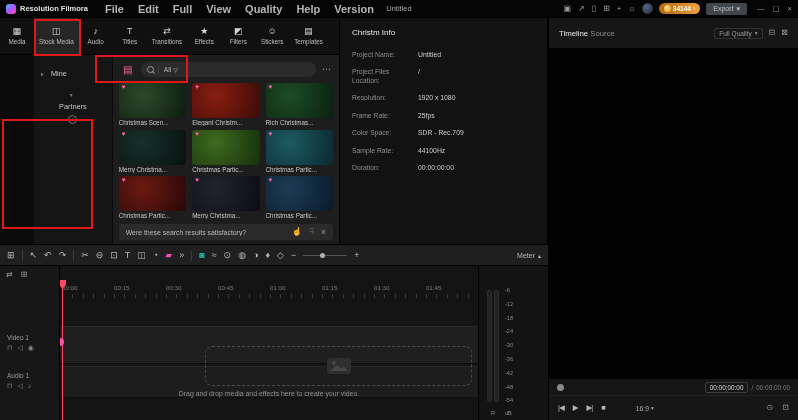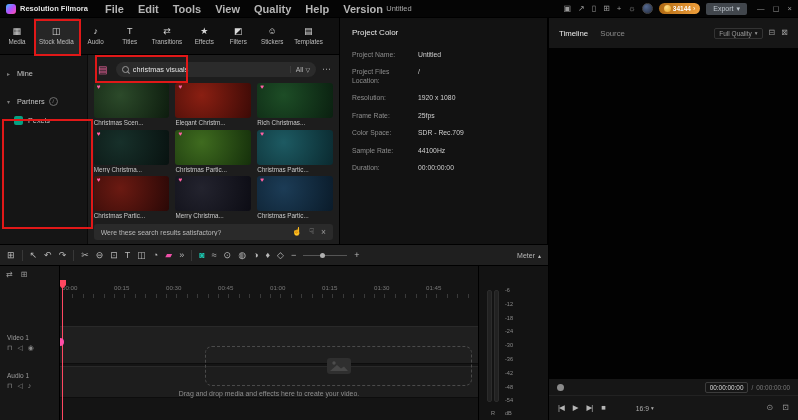--- a/index.html
+++ b/index.html
@@ -36,26 +36,26 @@
   .left-col{position:absolute;top:18px;left:0;width:548px;bottom:0;display:flex;flex-direction:column;}
   .upper{display:flex;height:226px;}
   .media-col{width:340px;display:flex;flex-direction:column;border-right:1px solid #000;box-sizing:border-box;}
 
   .tabsrow{height:36px;background:#101010;display:flex;align-items:stretch;border-bottom:1px solid #000;}
   .tab{min-width:24px;padding:0 5px;display:flex;flex-direction:column;align-items:center;justify-content:center;gap:2px;color:#bdbdbd;}
   .tab.active{background:#262626;}
   .t-icon{font-size:9px;color:#d8d8d8;line-height:1;}
   .t-label{font-size:6.3px;white-space:nowrap;}
 
-  .content{display:flex;flex:1;min-height:0;}
+  .content{display:flex;flex:1;min-height:0;margin-left:34px;}
   .sidebar{width:88px;background:#151515;border-right:1px solid #0a0a0a;box-sizing:border-box;padding-top:8px;}
   .side-item{height:20px;display:flex;align-items:center;gap:4px;padding:0 7px;color:#c5c5c5;font-size:7.3px;}
   .chev{color:#7a7a7a;font-size:6px;width:6px;flex:none;}
   .ai-badge{background:#57d34f;color:#05220a;font-size:5.2px;font-weight:bold;border-radius:2px;padding:1px 2px;line-height:1;}
-  .partners-header{margin-top:8px;}
+  .partners-header{margin-top:8px;flex-direction:column;}
   .info-i{width:7px;height:7px;border:1px solid #6e6e6e;border-radius:50%;color:#8d8d8d;font-size:5px;
           line-height:7px;text-align:center;flex:none;font-style:italic;}
   .partner-item{height:19px;display:flex;align-items:center;gap:5px;padding:0 8px 0 14px;color:#c5c5c5;font-size:7.3px;}
   .p-icon{width:9px;height:9px;border-radius:2px;flex:none;}
 
   .stock-panel{width:252px;background:#1d1d1d;box-sizing:border-box;padding:5px 6px 4px;display:flex;flex-direction:column;}
   .search-row{display:flex;align-items:center;gap:4px;height:18px;margin-bottom:5px;flex:none;}
   .folder-btn{width:18px;height:15px;display:flex;align-items:center;justify-content:center;color:#f0649e;font-size:10px;border-radius:3px;}
   .search-box{flex:1;height:15px;background:#2b2b2b;border-radius:8px;display:flex;align-items:center;gap:4px;padding:0 6px;}
   .mag{width:5px;height:5px;border:1px solid #999;border-radius:50%;position:relative;flex:none;}
@@ -123,21 +123,21 @@
   .meter-bars{position:absolute;left:8px;top:24px;bottom:18px;display:flex;gap:2px;}
   .meter-bar{width:5px;background:#222;border:1px solid #2c2c2c;border-radius:2px;box-sizing:border-box;}
   .meter-scale{position:absolute;left:26px;top:22px;bottom:16px;display:flex;flex-direction:column;justify-content:space-between;}
   .scale-label{font-size:5.6px;color:#8a8a8a;line-height:1;}
   .meter-unit{position:absolute;left:26px;bottom:4px;font-size:5.6px;color:#8a8a8a;}
   .meter-channel{position:absolute;left:12px;bottom:4px;font-size:5.6px;color:#8a8a8a;}
 
   
   .preview-panel{position:absolute;top:18px;left:548px;width:250px;bottom:0;background:#161616;display:flex;
                  flex-direction:column;border-left:1px solid #000;box-sizing:border-box;}
-  .pv-tabs{height:30px;flex:none;display:flex;align-items:center;gap:12px;padding:0 10px;}
+  .pv-tabs{height:30px;flex:none;display:flex;align-items:center;gap:2px;padding:0 10px;}
   .pv-tab{font-size:7.8px;color:#8a8a8a;}
   .pv-tab.active{color:#eaeaea;}
   .pv-right{margin-left:auto;display:flex;align-items:center;gap:6px;}
   .quality-pill{display:flex;align-items:center;gap:3px;border:1px solid #333;border-radius:2px;padding:1px 4px;
                 color:#9a9a9a;font-size:6.5px;}
   .pv-ico{color:#9a9a9a;font-size:8px;line-height:1;}
   .pv-viewport{flex:1;background:#020202;min-height:0;}
   .pv-scrub{height:16px;flex:none;display:flex;align-items:center;gap:6px;padding:0 8px;}
   .scrub-dot{width:7px;height:7px;border-radius:50%;background:#8a8a8a;flex:none;}
   .time-wrap{margin-left:auto;display:flex;align-items:center;gap:3px;}
@@ -157,21 +157,21 @@
   <div class="anno anno-1"></div>
   <div class="anno anno-2"></div>
   <div class="anno anno-3"></div>
 
   <header class="menubar">
     <span class="logo"></span>
     <span class="appname">Resolution Filmora</span>
     <nav class="menus" id="menus">
         <span class="menu-item">File</span>
         <span class="menu-item">Edit</span>
-        <span class="menu-item">Tools</span>
+        <span class="menu-item">Full</span>
         <span class="menu-item">View</span>
         <span class="menu-item">Quality</span>
         <span class="menu-item">Help</span>
         <span class="menu-item">Version</span>
       </nav>
     <span class="doc-title">Untitled</span>
     <div class="mb-right">
       <span id="mb-icons" style="display:flex;gap:7px;">
           <span class="mb-icon">▣</span>
           <span class="mb-icon">↗</span>
@@ -247,34 +247,28 @@
     <span class="s-label">Mine</span>
 
   </div>
               </div>
             <div class="side-item partners-header">
               <span class="chev">▾</span>
               <span>Partners</span>
               <span class="info-i">i</span>
             </div>
             <div id="partners-list">
-                <div class="partner-item">
-    <span class="p-icon" style="background: rgb(5, 160, 129);"></span>
-    <span class="p-label">Pexels</span>
-
-  </div>
               </div>
           </aside>
 
           <section class="stock-panel">
             <div class="search-row">
               <span class="folder-btn">▤</span>
               <div class="search-box">
                 <span class="mag"></span>
-                <span class="search-text">christmas visuals</span>
                 <span class="all-wrap">
                   <span class="all-label">All</span>
                   <span class="funnel">▽</span>
                 </span>
               </div>
               <span class="more-btn">⋯</span>
             </div>
             <div class="thumb-grid" id="thumb-grid">
                 <div class="thumb-cell">
     <div class="thumb" style="background: radial-gradient(circle at 35% 35%, rgb(44, 74, 42), rgb(13, 28, 14));">
@@ -335,21 +329,21 @@
               <span class="fb-q">Were these search results satisfactory?</span>
               <span class="fb-ico">☝</span>
               <span class="fb-ico">☟</span>
               <span class="fb-close">×</span>
             </div>
           </section>
         </div>
       </div>
 
       <section class="project-info">
-        <div class="pi-title">Project Color</div>
+        <div class="pi-title">Christm Info</div>
         <div id="pi-rows">
             <div class="pi-row">
     <span class="pi-label">Project Name:</span>
     <span class="pi-value">Untitled</span>
   </div>
             <div class="pi-row">
     <span class="pi-label">Project Files Location:</span>
     <span class="pi-value">/</span>
   </div>
             <div class="pi-row">

